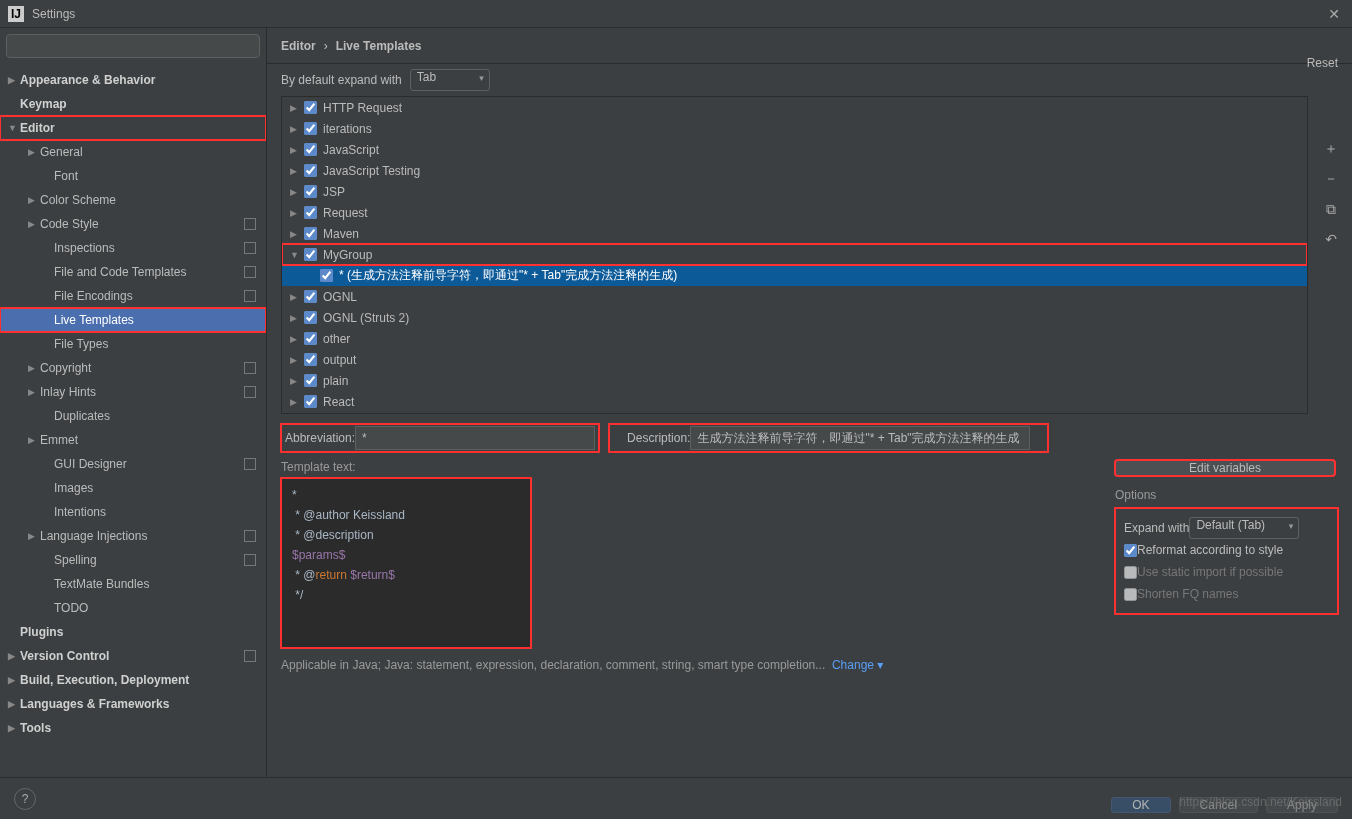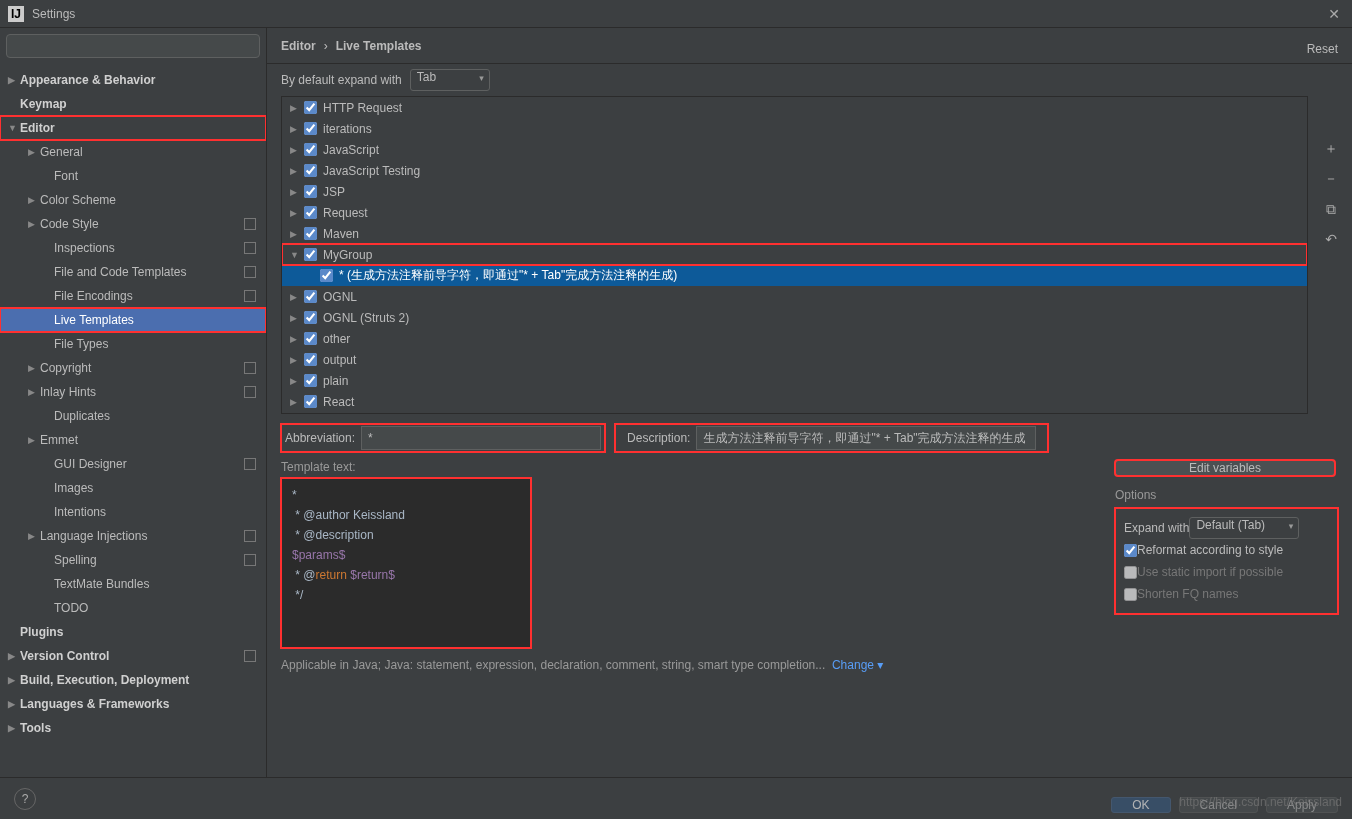--- a/index.html
+++ b/index.html
@@ -16,34 +16,34 @@
 .nav-item .arrow { width:12px; display:inline-block; color:#888; font-size:9px; }
 .nav-item.bold { color:#d0d0d0; font-weight:bold; }
 .nav-item.sel { background:#4b6eaf; color:#fff; }
 .ind1 { padding-left:28px; }
 .ind2 { padding-left:42px; }
 .badge { position:absolute; right:10px; width:12px; height:12px; border:1px solid #777; }
 .hl-red { outline:2px solid #ff3030; outline-offset:-1px; }
 .content { flex:1; display:flex; flex-direction:column; position:relative; }
 .crumb { height:36px; display:flex; align-items:center; padding:0 14px; border-bottom:1px solid #2b2b2b; }
 .crumb span { color:#bbb; }
-.reset { position:absolute; right:14px; top:14px; color:#589df6; cursor:pointer; }
+.reset { position:absolute; right:14px; top:28px; color:#589df6; cursor:pointer; }
 .expand-row { height:32px; display:flex; align-items:center; padding:0 14px; gap:8px; }
 select, .combo { background:#3c3f41; border:1px solid #5e6060; color:#bbb; height:22px; padding:0 18px 0 6px; border-radius:3px; position:relative; }
 .combo::after { content:"▾"; position:absolute; right:5px; top:3px; font-size:9px; color:#999; }
 .tree-panel { height:318px; border:1px solid #2b2b2b; margin:0 44px 0 14px; overflow:auto; background:#3c3f41; position:relative; }
 .tree-row { display:flex; align-items:center; height:21px; padding-left:8px; cursor:pointer; }
 .tree-row .tarr { width:14px; font-size:9px; color:#888; }
 .tree-row input[type=checkbox] { margin-right:6px; accent-color:#5b89c9; }
 .tree-row.selrow { background:#0d5a99; color:#fff; }
 .tree-row.sub { padding-left:38px; }
 .side-icons { position:absolute; right:10px; top:110px; display:flex; flex-direction:column; gap:8px; }
 .side-icons div { width:22px; height:22px; display:flex; align-items:center; justify-content:center; color:#aaa; cursor:pointer; font-size:14px; }
 .form-row { display:flex; gap:10px; padding:10px 14px 0 14px; }
-.field { display:flex; align-items:center; gap:6px; }
+.field { display:flex; align-items:center; }
 .txt { background:#45494a; border:1px solid #5e6060; color:#bbb; height:24px; padding:0 6px; }
 .editor-block { margin:8px 14px 0 14px; display:flex; gap:14px; }
 .editor-left { width:820px; }
 .editor-label { color:#999; margin-bottom:4px; }
 .editor { background:#2b2b2b; border:1px solid #555; height:230px; padding:6px 10px; font-family:Consolas,monospace; font-size:14px; line-height:20px; color:#a9b7c6; white-space:pre; overflow:auto; }
 .kw-orange { color:#cc7832; }
 .kw-purple { color:#9876aa; }
 .editor-right { flex:1; }
 .btn { background:#4c5052; border:1px solid #5e6060; color:#bbb; height:16px; padding:0 20px; border-radius:3px; cursor:pointer; display:flex; align-items:center; justify-content:center; }
 .opts-title { color:#999; margin:12px 0 6px 0; }
@@ -293,21 +293,21 @@
       <div>－</div>
       <div>⧉</div>
       <div>↶</div>
     </div>
 
     <div class="form-row">
       <div class="field hl-red" style="padding:2px 4px">
         <span>Abbreviation:</span>
         <input class="txt" style="width: 240px;" value="*">
       </div>
-      <div class="field hl-red" style="padding:2px 12px">
+      <div class="field hl-red" style="padding:2px 18px">
         <span>Description:</span>
         <input class="txt" style="width: 340px;" value="生成方法注释前导字符，即通过&quot;* + Tab&quot;完成方法注释的生成">
       </div>
     </div>
 
     <div class="editor-block">
       <div class="editor-left">
         <div class="editor-label">Template text:</div>
         <div class="editor hl-red" id="editor" style="width:250px;height:170px"><div>*</div><div> * @author Keissland</div><div> * @description</div><div><span class="kw-purple">$params$</span></div><div> * @<span class="kw-orange">return</span> <span class="kw-purple">$return$</span></div><div> */</div></div>
       </div>

